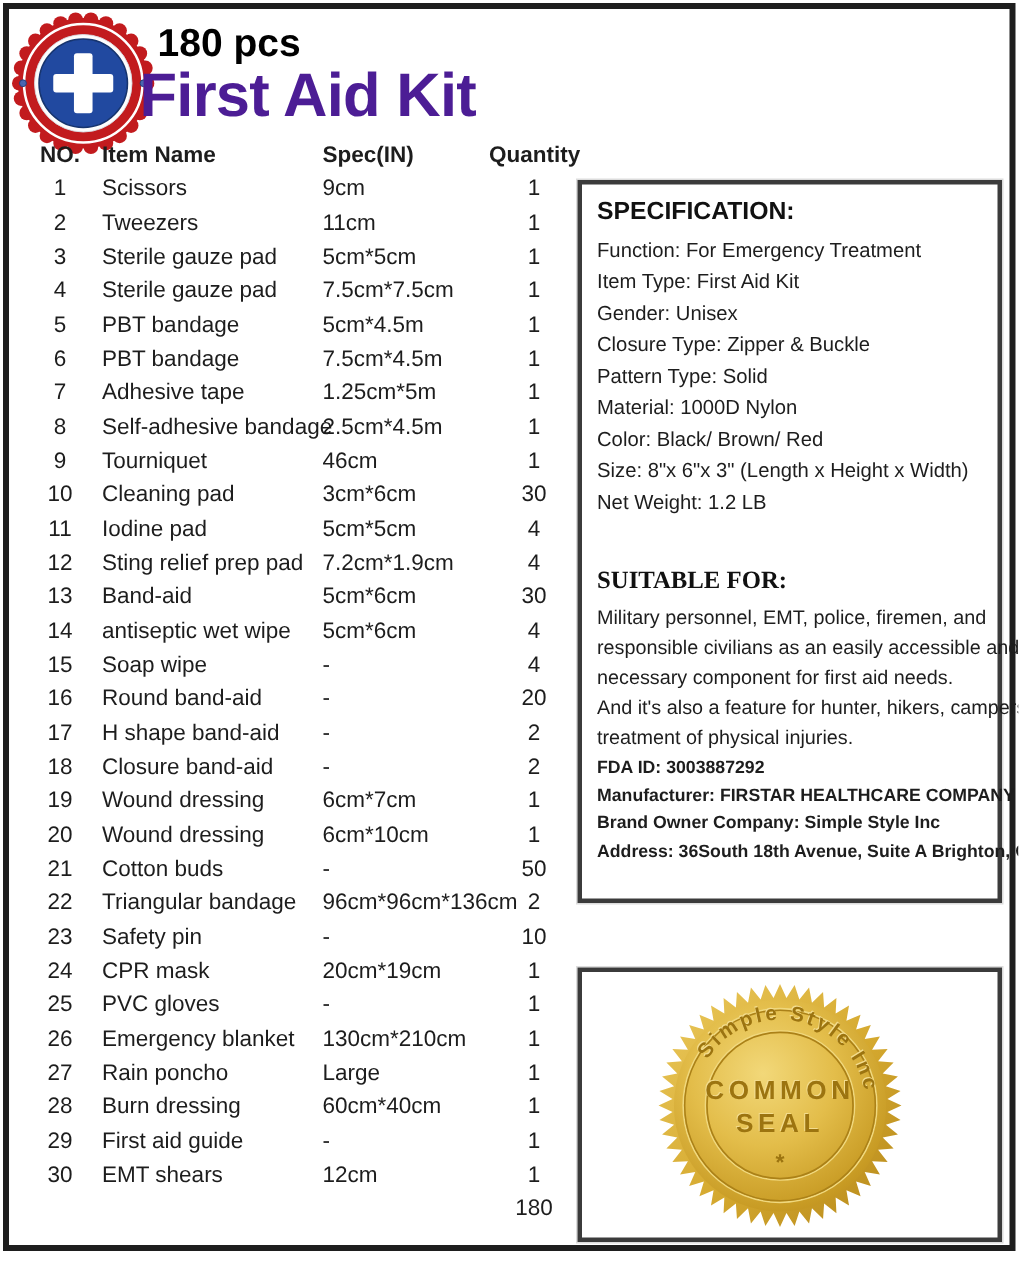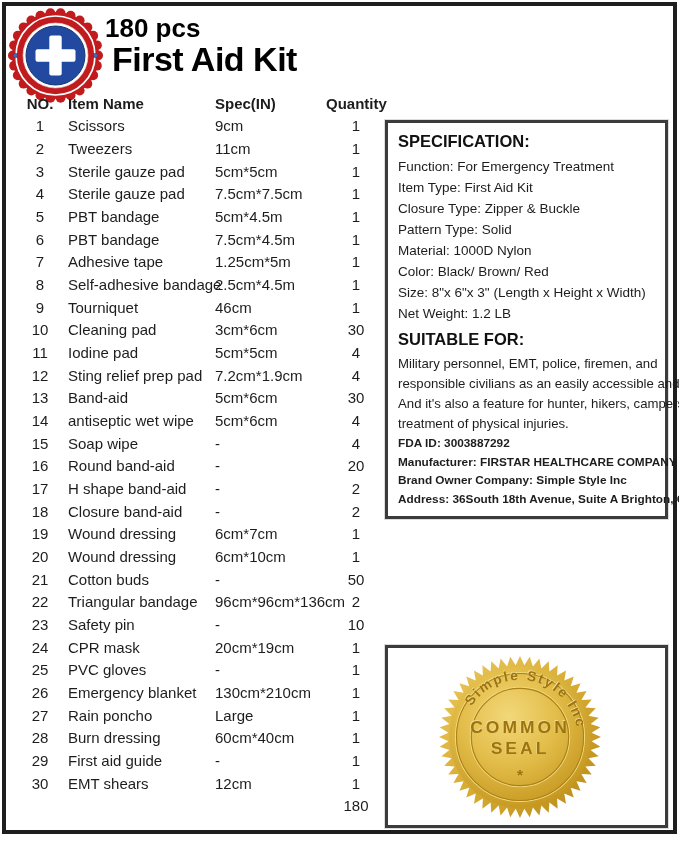--- a/index.html
+++ b/index.html
@@ -4,38 +4,38 @@
 <style>
   * { margin:0; padding:0; box-sizing:border-box; }
   html,body { background:#ffffff; }
   body { font-family:"Liberation Sans","DejaVu Sans",sans-serif; color:#1d1d1d; }
   .page { position:relative; width:679px; height:844px; background:#ffffff; overflow:hidden; }
   .frame { position:absolute; left:2px; top:2px; width:675px; height:832px; border:4px solid #1e1e1e; pointer-events:none; }
 
   
   .logo { position:absolute; left:8px; top:8px; width:95px; height:95px; }
   .count-label { position:absolute; left:105px; top:13px; font-size:26px; font-weight:600; color:#000000; }
-  .page-title { position:absolute; left:112px; top:40px; font-size:34px; font-weight:600; letter-spacing:-0.5px; color:#000000; }
+  .page-title { position:absolute; left:93px; top:40px; font-size:41px; font-weight:600; letter-spacing:-0.5px; color:#4c1d95; }
 
   
   .item-table { position:absolute; left:18px; top:92px; width:368px; }
   .trow, .thead-row, .total-row { display:grid; grid-template-columns:44px 146px 118px 60px; height:22.66px; align-items:center; font-size:15px; }
   .thead-row { font-weight:600; }
   .c0 { text-align:center; }
   .c1 { padding-left:6px; white-space:nowrap; }
   .c2 { padding-left:7px; white-space:nowrap; }
   .c3 { text-align:center; }
 
   
-  .spec-box { position:absolute; left:385px; top:120px; width:283px; height:399px;
+  .spec-box { position:absolute; left:385px; top:120px; width:283px; height:482px;
               border:3px solid #3b3b3b; box-shadow:0 0 0 1px #dcdcdc; background:#fff;
               padding:9px 10px 0 10px; }
   .box-heading { font-size:16.5px; font-weight:700; margin-bottom:5px; color:#111; }
   .spec-line { font-size:13.5px; line-height:21px; white-space:nowrap; }
-  .suitable-heading { margin-top:6px; }
+  .suitable-heading { margin-top:32px;font-family:Liberation Serif, serif; }
   .suitable-line { font-size:13.2px; line-height:20px; white-space:nowrap; }
   .suitable-lines { margin-top:3px; }
   .regulatory { }
   .reg-line { font-size:11.8px; line-height:18.5px; font-weight:600; white-space:nowrap; }
 
   .seal-box { position:absolute; left:385px; top:645px; width:283px; height:183px;
               border:3px solid #3b3b3b; box-shadow:0 0 0 1px #dcdcdc; background:#fff;
               display:flex; align-items:center; justify-content:center; }
   .seal-svg { width:164px; height:164px; margin-right:14px; }
 </style>
@@ -284,32 +284,34 @@
         <span class="c2"></span>
       <span class="c3">180</span>
     </div>
   </div>
 
   <div class="spec-box">
     <div class="box-heading">SPECIFICATION:</div>
     <div>
         <div class="spec-line">Function: For Emergency Treatment</div>
         <div class="spec-line">Item Type: First Aid Kit</div>
+        <div class="spec-line">Gender: Unisex</div>
         <div class="spec-line">Closure Type: Zipper &amp; Buckle</div>
         <div class="spec-line">Pattern Type: Solid</div>
         <div class="spec-line">Material: 1000D Nylon</div>
         <div class="spec-line">Color: Black/ Brown/ Red</div>
         <div class="spec-line">Size: 8"x 6"x 3" (Length x Height x Width)</div>
         <div class="spec-line">Net Weight: 1.2 LB</div>
       </div>
 
     <div class="box-heading suitable-heading">SUITABLE FOR:</div>
     <div class="suitable-lines">
         <div class="suitable-line">Military personnel, EMT, police, firemen, and</div>
         <div class="suitable-line">responsible civilians as an easily accessible and</div>
+        <div class="suitable-line">necessary component for first aid needs.</div>
         <div class="suitable-line">And it's also a feature for hunter, hikers, campers, and</div>
         <div class="suitable-line">treatment of physical injuries.</div>
       </div>
 
     <div class="regulatory">
         <div class="reg-line">FDA ID: 3003887292</div>
         <div class="reg-line">Manufacturer: FIRSTAR HEALTHCARE COMPANY LIMITED</div>
         <div class="reg-line">Brand Owner Company: Simple Style Inc</div>
         <div class="reg-line">Address: 36South 18th Avenue, Suite A Brighton, CO USA 80601</div>
       </div>

